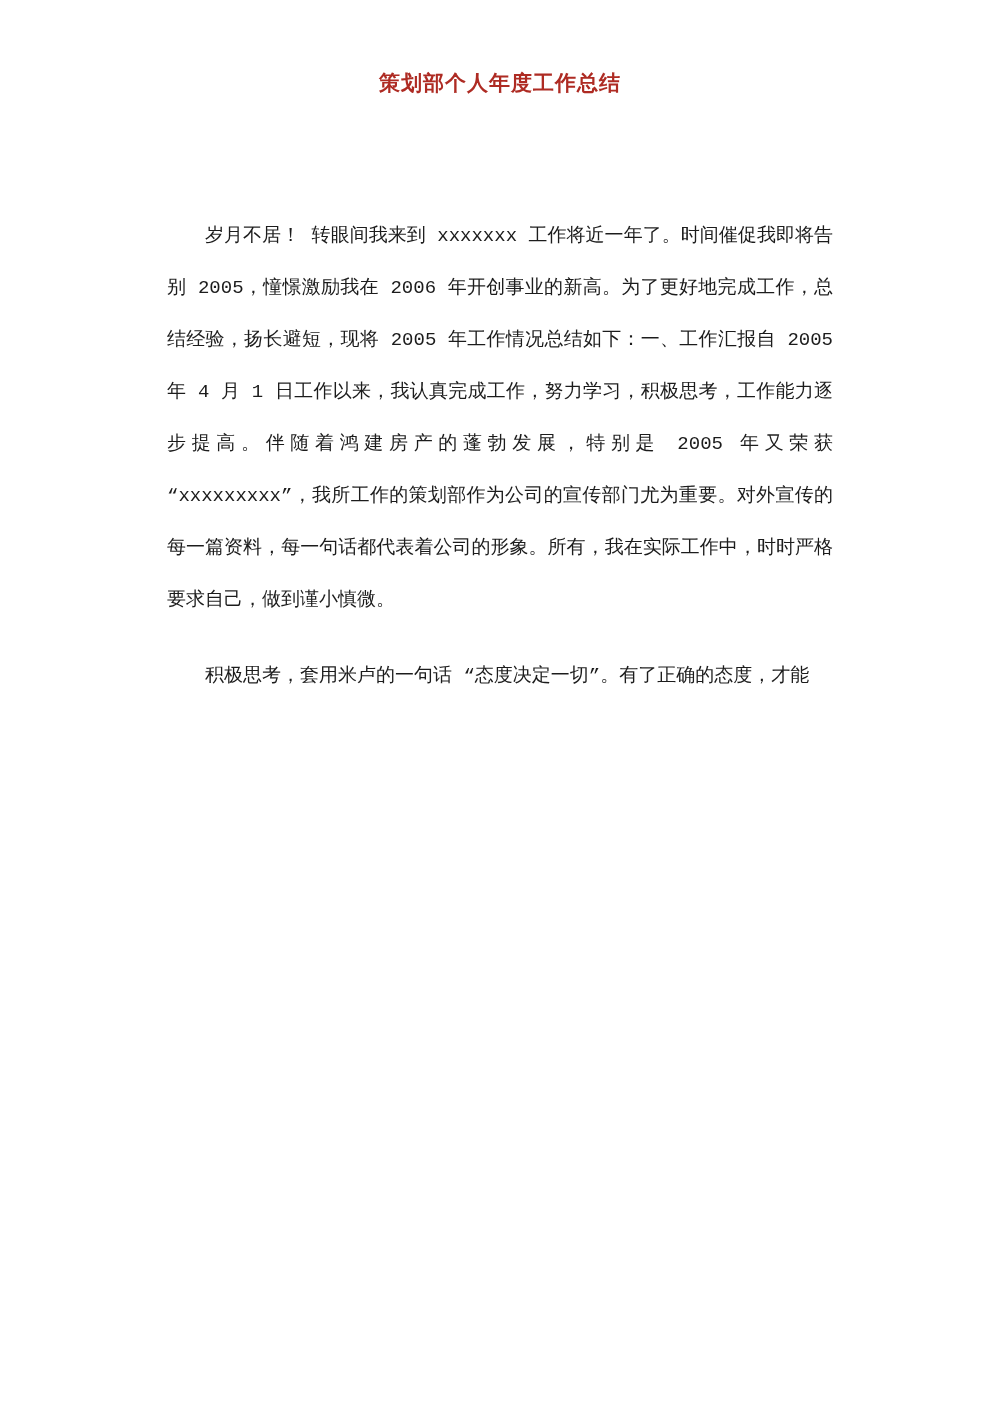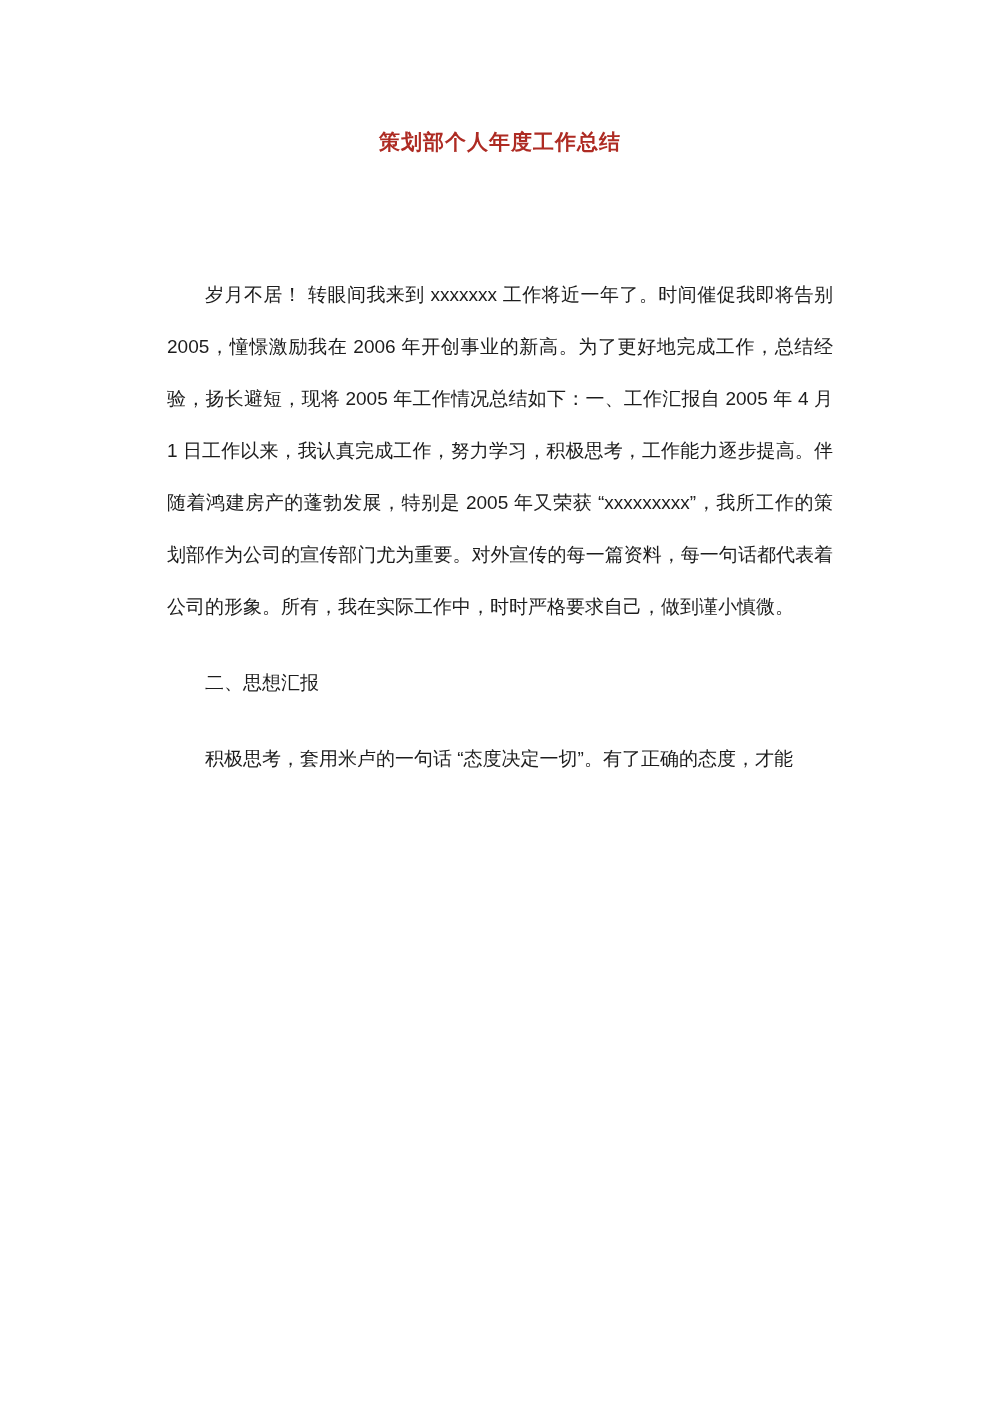--- a/index.html
+++ b/index.html
@@ -13,22 +13,22 @@
   }
   body {
     width: 1000px;
     height: 1415px;
     background: var(--page-bg);
     font-family: "Liberation Sans", "DejaVu Sans", sans-serif;
     overflow: hidden;
   }
   .page {
     width: 666px;
-    margin: 13px auto;
-    padding-top: 114px;
+    margin: 0 auto;
+    padding-top: 68px;
   }
   .doc-title {
     margin: 0 0 112px 0;
     font-size: 21px;
     line-height: 30px;
     font-weight: bold;
     text-align: center;
     color: var(--title-color);
     letter-spacing: 1px;
   }
@@ -36,25 +36,25 @@
     color: var(--body-color);
   }
   .doc-body p.para {
     margin: 0 0 24px 0;
     font-size: 19px;
     line-height: 52px;
     text-align: justify;
     text-indent: 2em;
     word-break: break-word;
     color: var(--body-color);
+    font-family: Liberation Mono, monospace;
   }
 </style>
 </head>
 <body>
 
 <div class="page">
   <h1 class="doc-title">策划部个人年度工作总结</h1>
   <div class="doc-body">
       <p class="para">岁月不居！ 转眼间我来到 xxxxxxx 工作将近一年了。时间催促我即将告别 2005，憧憬激励我在 2006 年开创事业的新高。为了更好地完成工作，总结经验，扬长避短，现将 2005 年工作情况总结如下：一、工作汇报自 2005 年 4 月 1 日工作以来，我认真完成工作，努力学习，积极思考，工作能力逐步提高。伴随着鸿建房产的蓬勃发展，特别是 2005 年又荣获 “xxxxxxxxx”，我所工作的策划部作为公司的宣传部门尤为重要。对外宣传的每一篇资料，每一句话都代表着公司的形象。所有，我在实际工作中，时时严格要求自己，做到谨小慎微。</p>
-      <p class="para">二、思想汇报</p>
       <p class="para">积极思考，套用米卢的一句话 “态度决定一切”。有了正确的态度，才能</p>
     </div>
 </div>
 
 </body></html>

